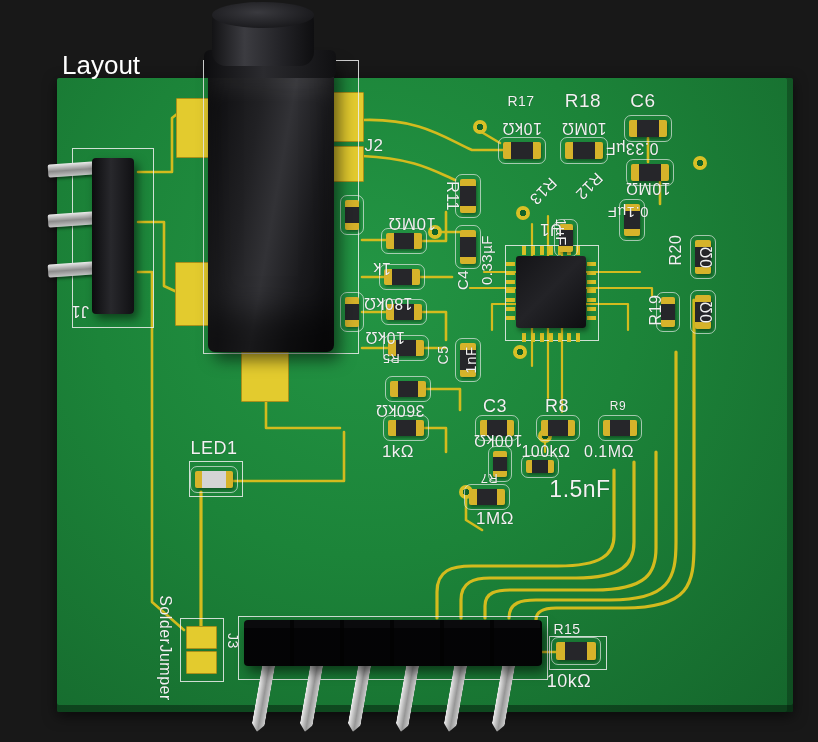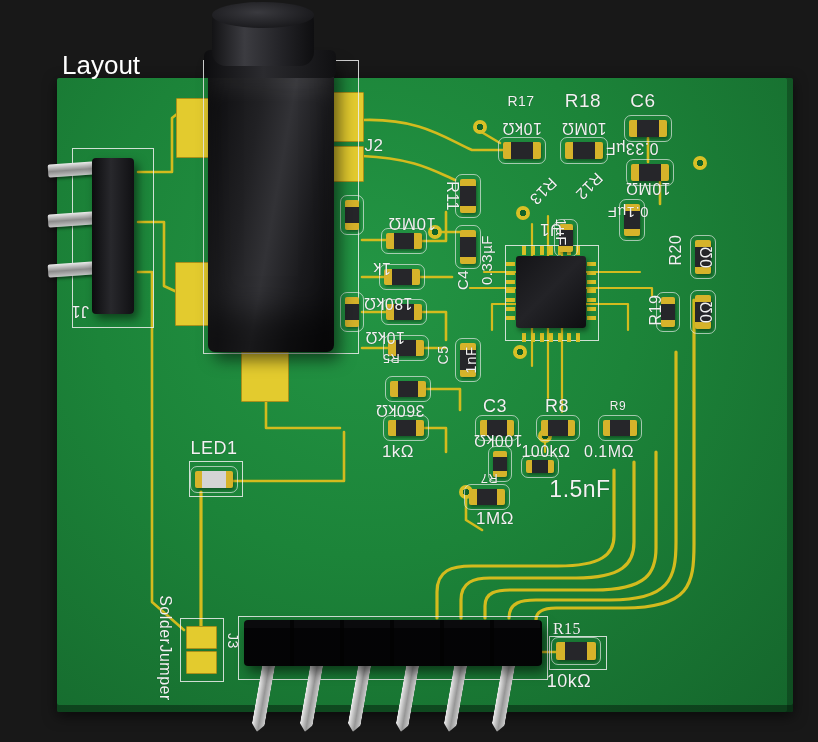--- a/index.html
+++ b/index.html
@@ -230,18 +230,18 @@
       <div class="silk-label" style="left: 498px; top: 440px; font-size: 16px; transform: translate(-50%, -50%) rotate(180deg);">100kΩ</div>
       <div class="silk-label" style="left: 546px; top: 452px; font-size: 16px; transform: translate(-50%, -50%) rotate(0deg);">100kΩ</div>
       <div class="silk-label" style="left: 609px; top: 452px; font-size: 16px; transform: translate(-50%, -50%) rotate(0deg);">0.1MΩ</div>
       <div class="silk-label" style="left: 489px; top: 478px; font-size: 13px; transform: translate(-50%, -50%) rotate(180deg);">R7</div>
       <div class="silk-label" style="left: 551px; top: 489px; font-size: 23px; transform: translate(-50%, -50%) rotate(0deg); margin-left: 29px;">1.5nF</div>
       <div class="silk-label" style="left: 495px; top: 519px; font-size: 17px; transform: translate(-50%, -50%) rotate(0deg);">1MΩ</div>
       <div class="silk-label" style="left: 214px; top: 448px; font-size: 18px; transform: translate(-50%, -50%) rotate(0deg);">LED1</div>
       <div class="silk-label" style="left: 80px; top: 311px; font-size: 16px; transform: translate(-50%, -50%) rotate(180deg);">J1</div>
       <div class="silk-label" style="left: 165px; top: 648px; font-size: 16px; transform: translate(-50%, -50%) rotate(90deg);">SolderJumper</div>
       <div class="silk-label" style="left: 233px; top: 641px; font-size: 14px; transform: translate(-50%, -50%) rotate(90deg);">J3</div>
-      <div class="silk-label" style="left: 567px; top: 629px; font-size: 16px; transform: translate(-50%, -50%) rotate(0deg); font-family: Liberation Serif, serif;">R15</div>
+      <div class="silk-label" style="left: 567px; top: 629px; font-size: 14px; transform: translate(-50%, -50%) rotate(0deg);">R15</div>
       <div class="silk-label" style="left: 569px; top: 681px; font-size: 18px; transform: translate(-50%, -50%) rotate(0deg);">10kΩ</div>
     </div>
 
   <div id="view-title">Layout</div>
 </div>
 
 </body></html>

